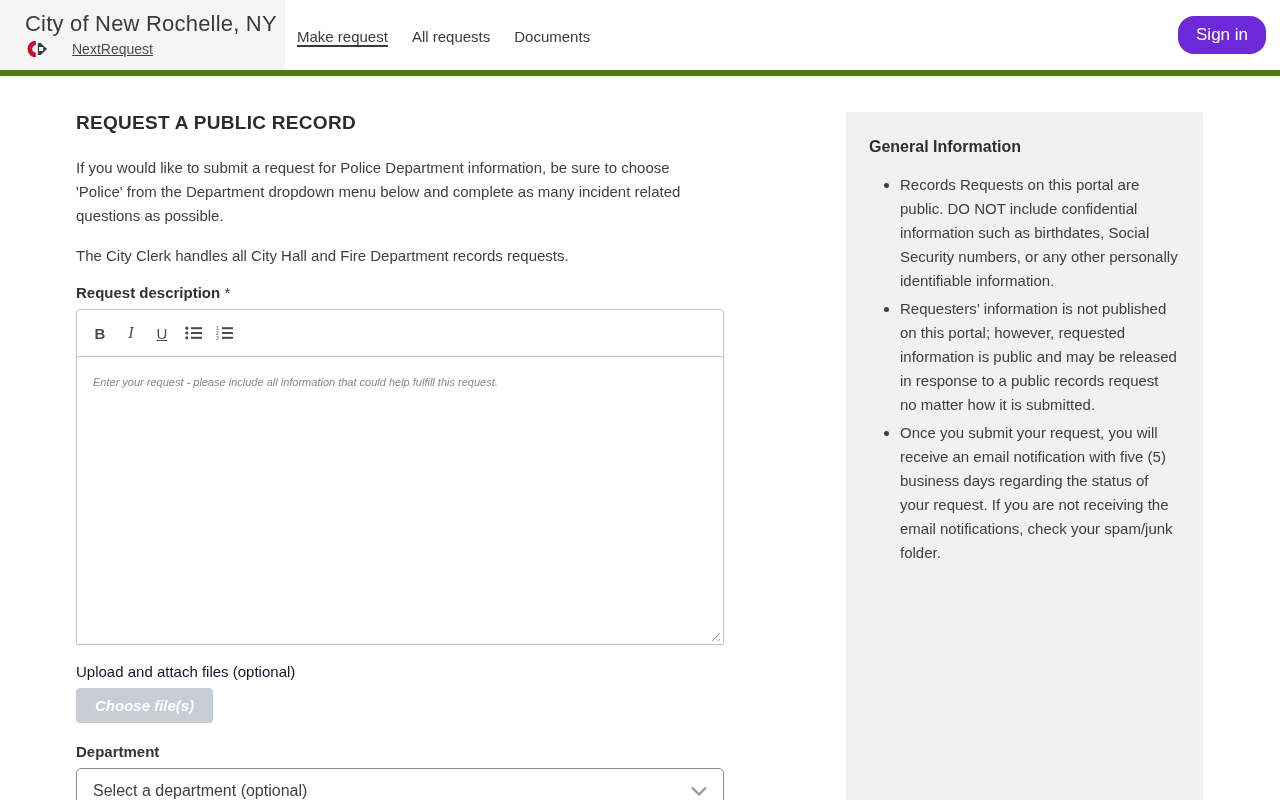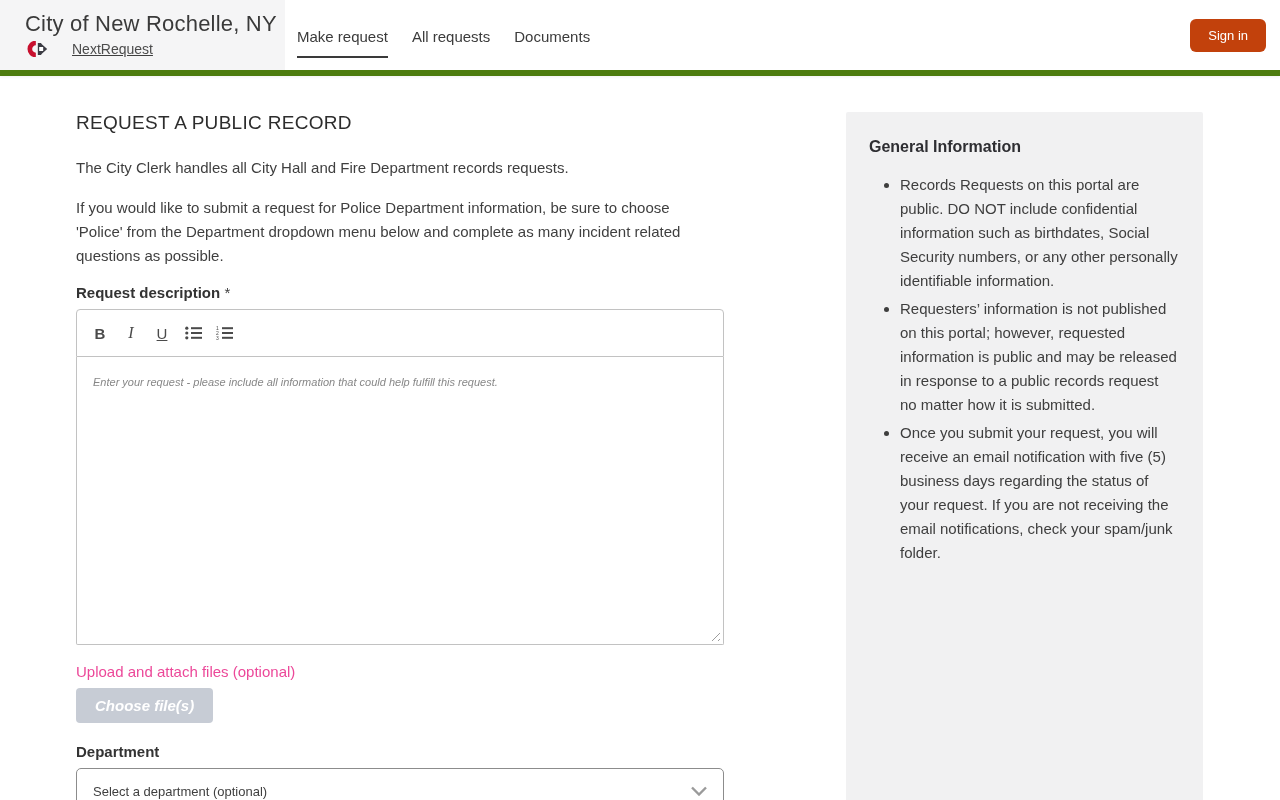--- a/index.html
+++ b/index.html
@@ -10,30 +10,30 @@
   .header { position:relative; height:76px; background:#ffffff; display:flex;
     align-items:stretch; border-bottom:6px solid #4d7c0f;
     box-shadow:0 1px 3px rgba(0,0,0,.06); z-index:5; }
   .brand-block { width:285px; background:#f5f5f6; padding:11px 10px 10px 25px; }
   .agency-name { font-size:22px; font-weight:300; color:#3a3a3a; letter-spacing:.2px;
     white-space:nowrap; }
   .brand-row { display:flex; align-items:center; gap:24px; margin-top:4px;text-decoration:underline; }
   .brand-logo { display:inline-flex; }
   .brand-name { font-size:14px; color:#4c4c4c; }
   .nav { display:flex; gap:24px; align-items:flex-start; padding:28px 0 0 12px; }
-  .nav a { font-size:15px; color:#3b3b3b; text-decoration:none; padding-bottom:11px;
+  .nav a { font-size:15px; color:#3b3b3b; text-decoration:none; padding-bottom:0;
     border-bottom:2px solid transparent; }
   .nav a.active { border-bottom-color:#3a3a3a; }
   .signin-btn { margin-left:auto; align-self:center; margin-right:14px;
-    background:#c2410c; color:#ffffff; border:none; border-radius:6px;
-    padding:9px 18px; font-size:13px; font-family:inherit; cursor:pointer; }
+    background:#6d28d9; color:#ffffff; border:none; border-radius:16px;
+    padding:9px 18px; font-size:17px; font-family:inherit; cursor:pointer; }
 
   
   .main-col { position:absolute; left:76px; top:112px; width:648px; }
-  .page-title { font-size:19px; font-weight:400; color:#2d2d2d; letter-spacing:.3px;
+  .page-title { font-size:19px; font-weight:700; color:#2d2d2d; letter-spacing:.3px;
     margin-bottom:22px; }
   .intro { font-size:15px; line-height:24px; color:#3f3f3f; margin-bottom:16px;
     max-width:640px; }
   .field-label { font-size:15px; font-weight:700; color:#333333; margin-top:10px;
     margin-bottom:8px; }
   .field-label .req { font-weight:400; color:#3f3f3f; }
 
   .editor { width:648px; }
   .editor-toolbar { height:48px; border:1px solid #c2c2c2; border-radius:4px 4px 0 0;
     display:flex; align-items:center; gap:5px; padding:0 10px; background:#ffffff; }
@@ -44,30 +44,30 @@
   .tb-italic { font-style:italic; font-family:"Liberation Serif", serif; font-size:16px; }
   .tb-underline { text-decoration:underline; }
   .editor-area { position:relative; height:288px; border:1px solid #c2c2c2; border-top:none;
     border-radius:0 0 2px 2px; padding:14px 16px; background:#ffffff; cursor:text; }
   .editor-placeholder { font-size:11px; font-style:italic; color:#878787; line-height:22px; }
   .resize-handle { position:absolute; right:3px; bottom:3px; width:12px; height:12px;
     background:repeating-linear-gradient(135deg, transparent, transparent 3px,
       #9d9d9d 3px, #9d9d9d 4px);
     clip-path:polygon(100% 0, 100% 100%, 0 100%); }
 
-  .upload-label { font-size:15px; color:#ec4899; margin-top:18px; }
+  .upload-label { font-size:15px; color:#0f172a; margin-top:18px; }
   .choose-files-btn { margin-top:8px; background:#c7ccd5; color:#ffffff; border:none;
     border-radius:4px; padding:9px 19px; font-size:15px; font-weight:700;
     font-family:inherit; cursor:not-allowed;font-style:italic; }
 
   .dept-label { margin-top:20px; }
   .dept-select { margin-top:0; width:648px; height:46px; border:1px solid #8c8c8c;
     border-radius:5px; background:#ffffff; display:flex; align-items:center;
     justify-content:space-between; padding:0 16px; cursor:pointer; }
-  .dept-value { font-size:13px; color:#3f3f3f; }
+  .dept-value { font-size:16px; color:#3f3f3f; }
 
   
   .sidebar { position:absolute; left:846px; top:112px; width:357px; height:760px;
     background:#f1f1f2; border-radius:2px; padding:26px 24px 24px 23px; }
   .sb-heading { font-size:16px; font-weight:700; color:#2e2e32; margin-bottom:17px; }
   .sb-list { list-style:disc; padding-left:31px; margin-bottom:21px; }
   .sb-list li { font-size:15px; line-height:24px; color:#3e3e3e; margin-bottom:4px; }
   .icon-svg { display:block; }
 </style>
 </head>
@@ -92,22 +92,22 @@
     <a href="#" class="active">Make request</a>
     <a href="#">All requests</a>
     <a href="#">Documents</a>
   </nav>
   <button class="signin-btn">Sign in</button>
 </div>
 
 <div class="main-col">
   <h1 class="page-title">REQUEST A PUBLIC RECORD</h1>
 
+  <p class="intro">If you would like to submit a request for Police Department information, be sure to choose 'Police' from the Department dropdown menu below and complete as many incident related questions as possible.</p>
   <p class="intro">The City Clerk handles all City Hall and Fire Department records requests.</p>
-  <p class="intro">If you would like to submit a request for Police Department information, be sure to choose 'Police' from the Department dropdown menu below and complete as many incident related questions as possible.</p>
 
   <div class="field-label">
     <span>Request description</span>
     <span class="req">*</span>
   </div>
 
   <div class="editor">
     <div class="editor-toolbar">
       <button class="tb-btn tb-bold">B</button>
       <button class="tb-btn tb-italic">I</button>

